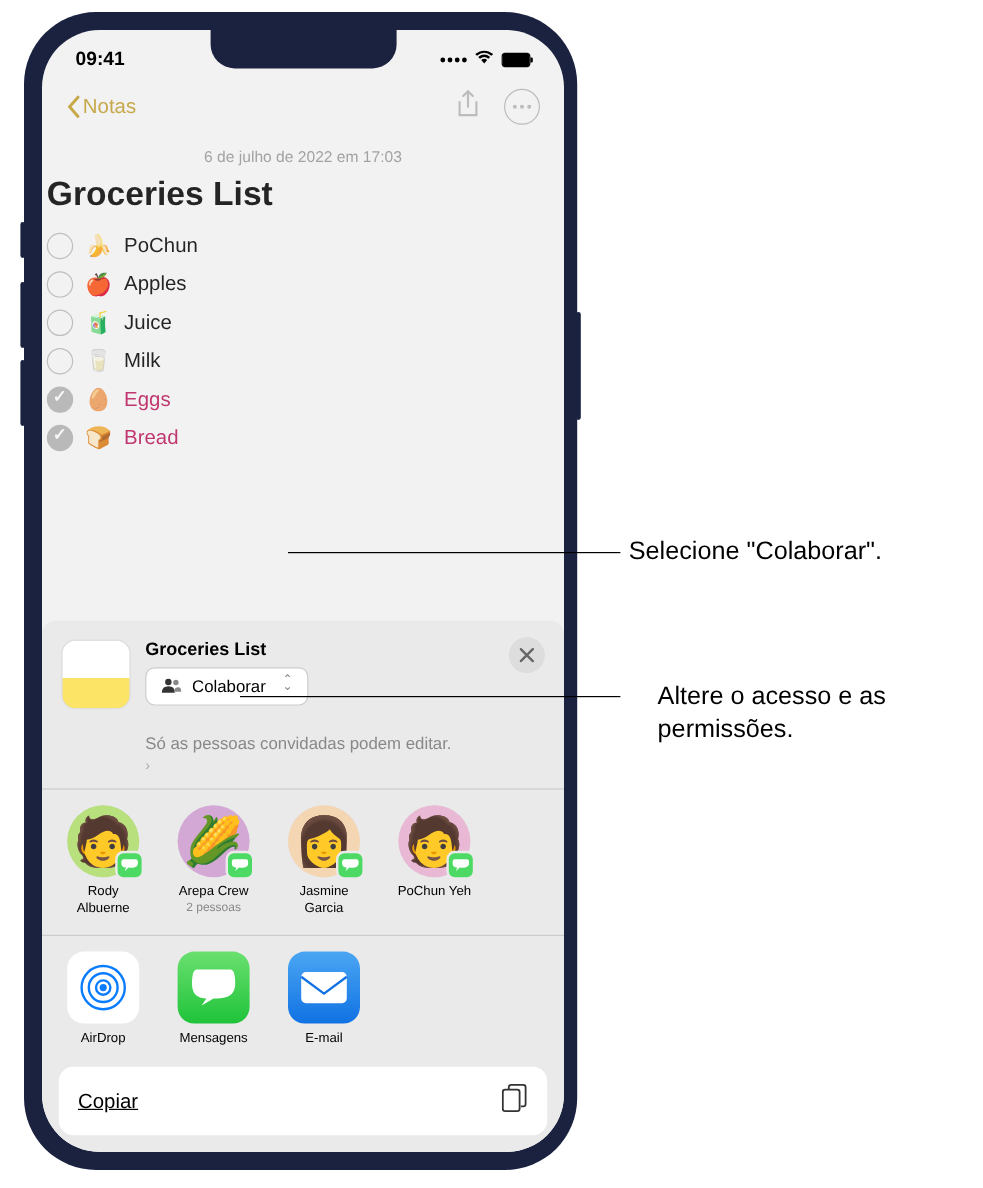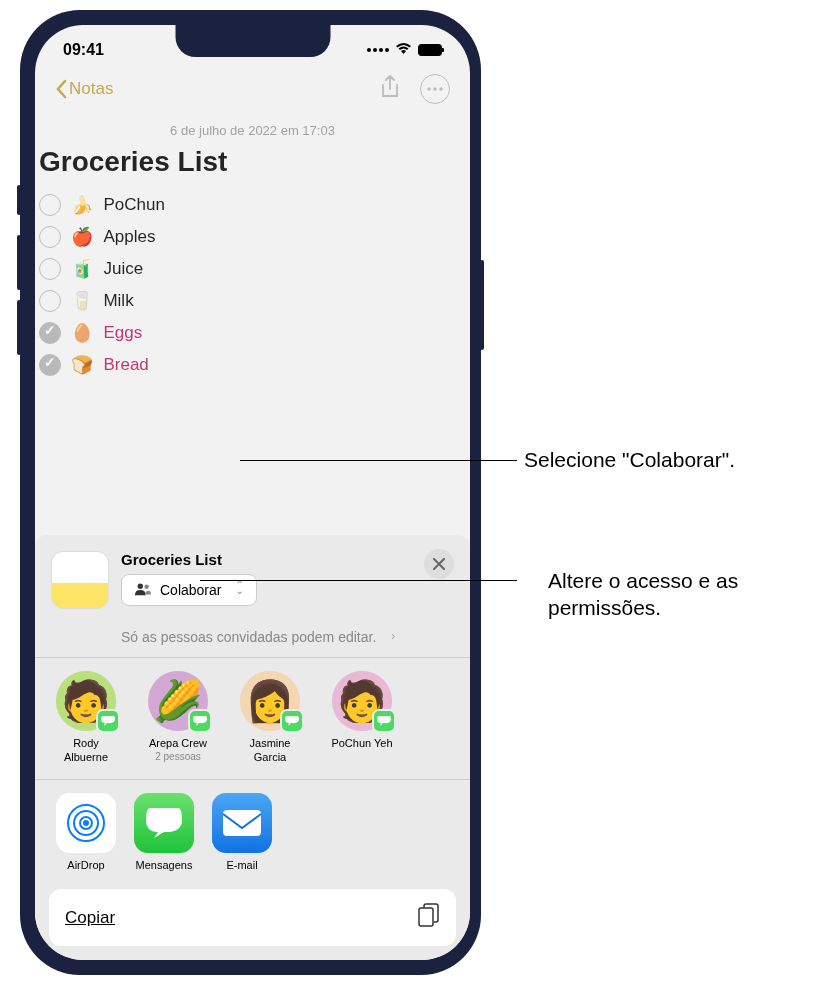--- a/index.html
+++ b/index.html
@@ -109,21 +109,21 @@
     .collab-select svg { width: 18px; height: 14px; }
     .updown { color: #888; font-size: 10px; line-height: 0.6; margin-left: 6px; }
     .close-btn {
       width: 30px; height: 30px; background: #ddd; border-radius: 50%;
       display: flex; align-items: center; justify-content: center;
       color: #666; font-size: 16px; font-weight: 500;
       position: absolute; right: 16px; top: -2px;
     }
     .access-text {
       color: #888; font-size: 14px; padding: 8px 16px 12px 86px;
-      display: flex; align-items: flex-start; gap: 15px;
+      display: flex; align-items: flex-start; gap: 4px; flex-direction: column;
     }
     .chevron-sm { color: #aaa; font-size: 12px; }
 
     .divider { height: 0.5px; background: #ccc; }
 
     .people-row {
       display: flex; gap: 22px; padding: 14px 16px;
     }
     .person { display: flex; flex-direction: column; align-items: center; width: 70px; }
     .avatar {
@@ -139,21 +139,21 @@
     }
     .msg-badge {
       position: absolute; bottom: -2px; right: -4px;
       width: 24px; height: 24px; background: #4cd964; border-radius: 7px;
       border: 2px solid #eaeaea;
       display: flex; align-items: center; justify-content: center;
     }
     .person-name { font-size: 11px; text-align: center; line-height: 1.25; }
     .person-sub { font-size: 10px; color: #888; }
 
-    .apps-row { display: flex; gap: 8px; padding: 14px 16px 18px; }
+    .apps-row { display: flex; gap: 22px; padding: 14px 16px 18px; }
     .app-item { display: flex; flex-direction: column; align-items: center; width: 70px; }
     .app-tile {
       width: 60px; height: 60px; border-radius: 14px;
       display: flex; align-items: center; justify-content: center;
       margin-bottom: 6px;
     }
     .app-label { font-size: 11px; text-align: center; }
 
     .airdrop { background: #fff; }
     .messages { background: linear-gradient(#6ae06f, #1fc33a); }

